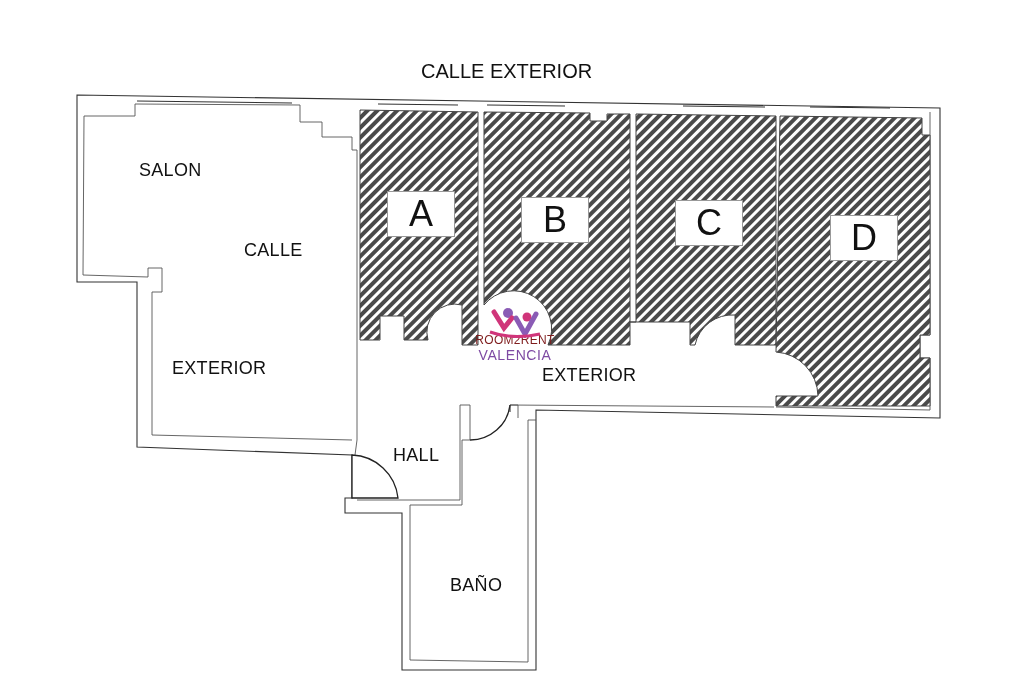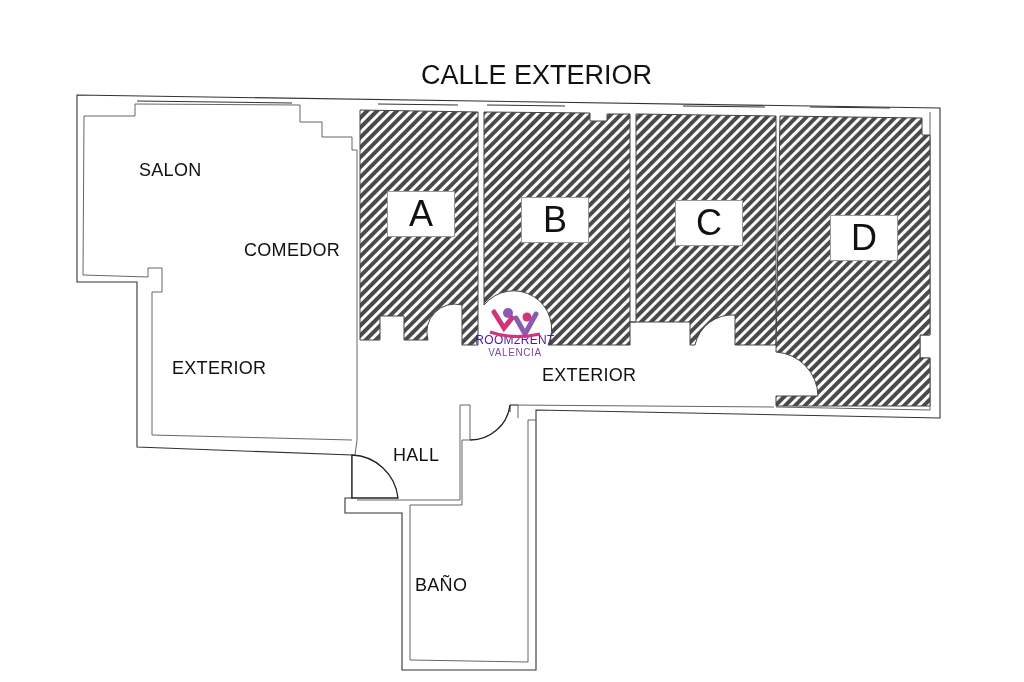--- a/index.html
+++ b/index.html
@@ -3,25 +3,25 @@
 <meta charset="utf-8">
 <style>
   html, body { margin: 0; padding: 0; background: #ffffff; }
   body { width: 1024px; height: 682px; position: relative; overflow: hidden; font-family: "Liberation Sans", sans-serif; }
   #plan { position: absolute; left: 0; top: 0; width: 1024px; height: 682px; }
   .wall { fill: none; stroke: #333; stroke-width: 1.1; }
   .wallthin { fill: none; stroke: #555; stroke-width: 0.9; }
   .hatch { fill: url(#hatch); stroke: #444; stroke-width: 1; }
   .door { fill: #fff; stroke: #222; stroke-width: 1.3; }
   .lbl { position: absolute; color: #111; font-size: 18px; letter-spacing: 0.3px; white-space: nowrap; }
-  .title { position: absolute; color: #111; font-size: 27px; white-space: nowrap; }
+  .title { position: absolute; color: #111; font-size: 20px; white-space: nowrap; }
   .roombox { position: absolute; background: #fff; border: 1px solid #999; display: flex; align-items: center; justify-content: center; font-size: 36px; color: #111; }
   .logo { position: absolute; left: 470px; top: 306px; width: 90px; height: 70px; text-align: center; }
-  .logo-txt { font-size: 12px; color: #4c1d95; letter-spacing: 0.3px; font-weight: normal; display: block; margin-top: 27px; }
-  .logo-sub { font-size: 10px; color: #7e4aa3; letter-spacing: 0.6px; display: block; }
+  .logo-txt { font-size: 12px; color: #7f1d1d; letter-spacing: 0.3px; font-weight: normal; display: block; margin-top: 27px; }
+  .logo-sub { font-size: 14px; color: #7e4aa3; letter-spacing: 0.6px; display: block; }
   .logo svg { position: absolute; left: 12px; top: 0; }
 </style>
 </head>
 <body>
 
 <svg id="plan" viewBox="0 0 1024 682" xmlns="http://www.w3.org/2000/svg">
   <defs>
     <pattern id="hatch" patternUnits="userSpaceOnUse" width="7" height="7" patternTransform="rotate(45)">
       <rect width="7" height="7" fill="#ffffff"></rect>
       <rect width="4" height="7" fill="#4a4a4a"></rect>
@@ -63,25 +63,25 @@
   <g>
     <path class="door" d="M352,455 A48,48 0 0 1 398,498 L352,498 Z"></path>
     <path class="door" d="M470,440 A40,40 0 0 0 510,405"></path>
     <line class="wall" x1="510" y1="405" x2="510" y2="412"></line>
   </g>
 </svg>
 
 <div class="title" style="left:421px; top:60px;">CALLE EXTERIOR</div>
 
 <div class="lbl" style="left:139px; top:160px;">SALON</div>
-<div class="lbl" style="left:244px; top:240px;">COMEDOR</div>
+<div class="lbl" style="left:244px; top:240px;">CALLE</div>
 <div class="lbl" style="left:172px; top:358px;">EXTERIOR</div>
 <div class="lbl" style="left:542px; top:365px;">EXTERIOR</div>
 <div class="lbl" style="left:393px; top:445px;">HALL</div>
-<div class="lbl" style="left:415px; top:575px;text-align:center;">BAÑO</div>
+<div class="lbl" style="left:450px; top:575px;text-align:center;">BAÑO</div>
 
 <div class="roombox" style="left:387px; top:191px; width:66px; height:44px;">
   <span>A</span>
 </div>
 <div class="roombox" style="left:521px; top:197px; width:66px; height:44px;">
   <span>B</span>
 </div>
 <div class="roombox" style="left:675px; top:200px; width:66px; height:44px;">
   <span>C</span>
 </div>

